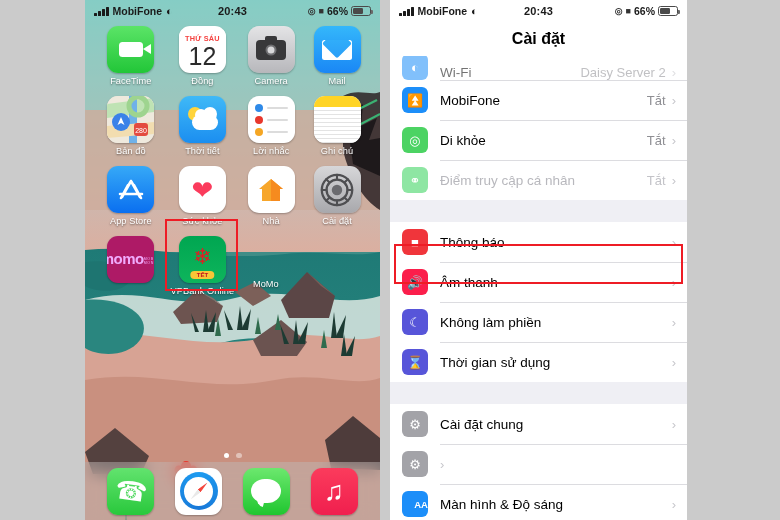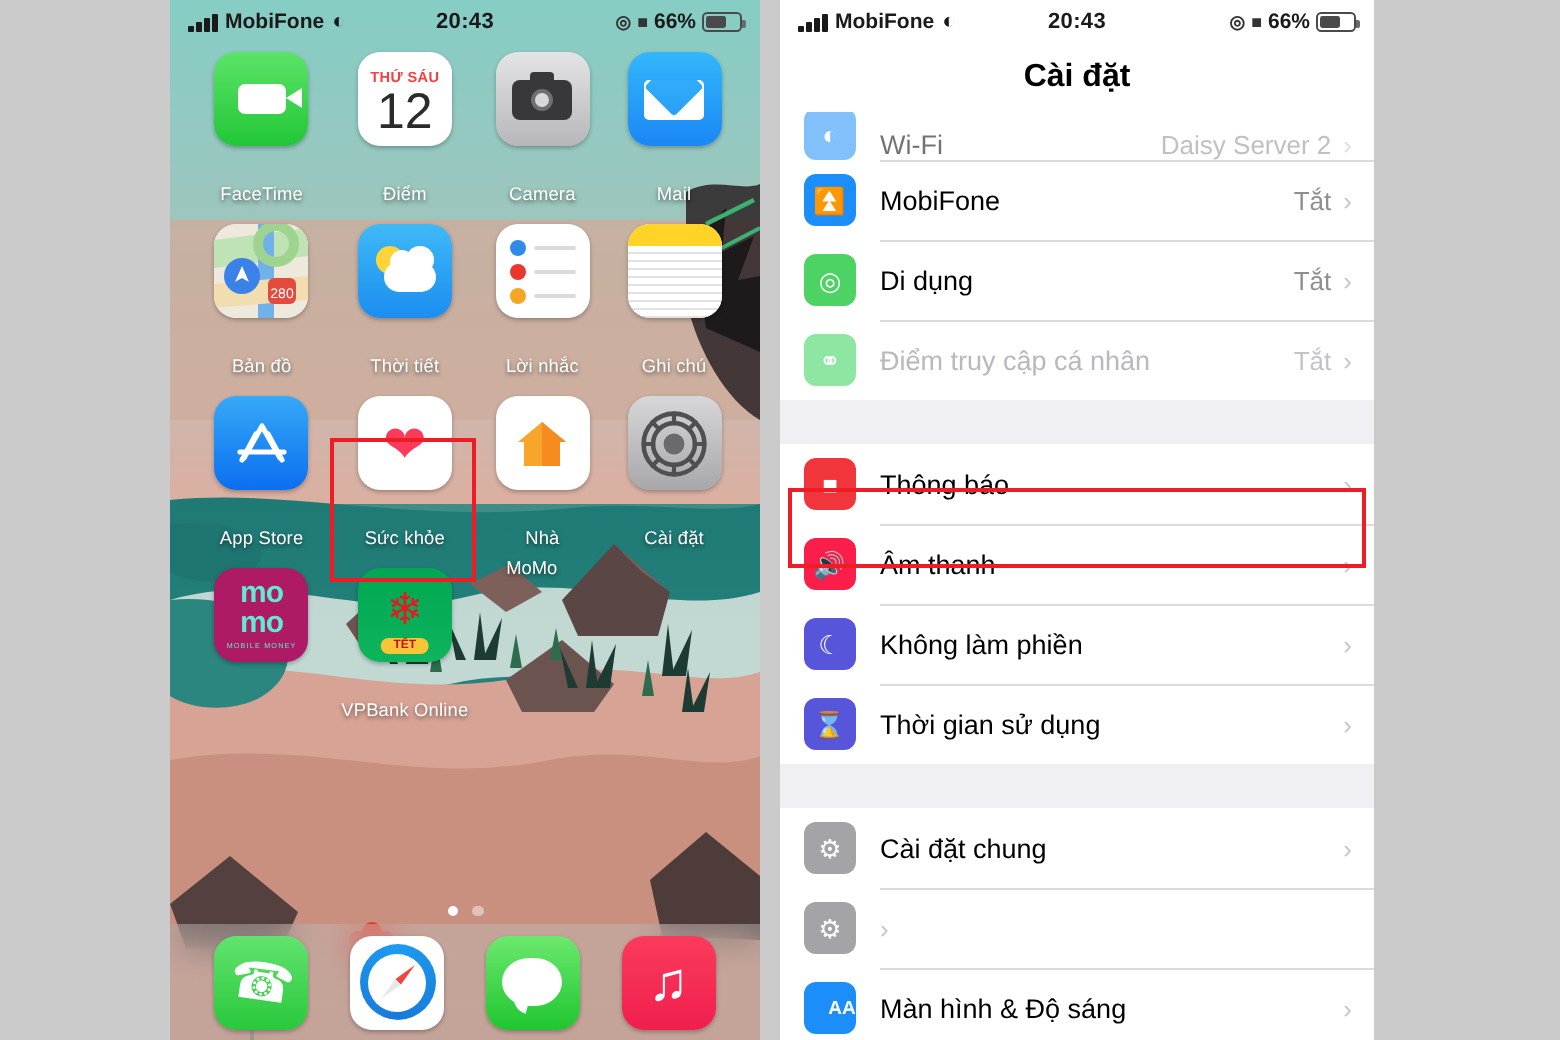--- a/index.html
+++ b/index.html
@@ -49,21 +49,21 @@
   
   #wallpaper { position: absolute; inset: 0; overflow: hidden; }
   .wp-svg { position: absolute; inset: 0; width: 100%; height: 100%; display: block; }
 
   .home-content { position: absolute; inset: 0; z-index: 10; display: flex; flex-direction: column; }
   .icon-grid {
     margin-top: 4px; padding: 0 14px;
     display: grid; grid-template-columns: repeat(4, 1fr);
     row-gap: 10px; column-gap: 8px;
   }
-  .app { display: flex; flex-direction: column; align-items: center; gap: 16px; }
+  .app { display: flex; flex-direction: column; align-items: center; }
   .app-icon {
     width: 47px; height: 47px; border-radius: 11px;
     position: relative; overflow: hidden;
     box-shadow: 0 1px 2px rgba(0,0,0,.28);
     display: flex; align-items: center; justify-content: center;
   }
   .app-label {
     margin-top: 3px; font-size: 9.2px; color: #fff; letter-spacing: .1px;
     text-shadow: 0 1px 2px rgba(0,0,0,.55); white-space: nowrap;
   }
@@ -142,21 +142,21 @@
 
   .ic-health { background: #fff; }
   .ic-health .heart { font-size: 26px; color: #fb3b5c; line-height: 1; }
 
   .ic-home-app { background: #fff; }
   .ic-home-app svg { width: 30px; height: 30px; }
 
   .ic-settings { background: linear-gradient(180deg,#d7d7d9,#a8a8ac); }
   .ic-settings svg { width: 38px; height: 38px; }
 
-  .ic-momo { background: #ae1a66; flex-direction: column; color: #5eead4; }
+  .ic-momo { background: #ae1a66; flex-direction: row; color: #f0abfc; }
   .ic-momo .m1 { font-size: 15px; font-weight: bold; line-height: .95; letter-spacing: -.5px; }
   .ic-momo .m3 { font-size: 3.6px; letter-spacing: .6px; margin-top: 2px; }
 
   .ic-vpbank { background: linear-gradient(180deg,#00a651,#0eb55c); }
   .ic-vpbank .flower { color: #e31b23; font-size: 22px; line-height: 1; margin-top: -5px; }
   .ic-vpbank .tet {
     position:absolute; bottom: 4px; left: 50%; transform: translateX(-50%);
     background: #f8c537; color: #c1121f; font-size: 6px; font-weight: bold;
     padding: 1px 6px; border-radius: 5px;
   }
@@ -373,21 +373,21 @@
               <div class="cam"></div>
             </div>
           <div class="app-label">FaceTime</div>
         </div>
 
         <div class="app">
           <div class="app-icon ic-calendar">
             <div class="cal-top">THỨ SÁU</div>
             <div class="cal-day">12</div>
           </div>
-          <div class="app-label">Điểm</div>
+          <div class="app-label">Đồng</div>
         </div>
 
 
         <div class="app">
           <div class="app-icon ic-camera">
             <div class="body">
                 <div class="lens"></div>
               </div>
           </div>
           <div class="app-label">Camera</div>
@@ -582,21 +582,21 @@
           <div class="chev">›</div>
         </div>
         <div class="row">
           <div class="row-icon i-bt">⏫</div>
           <div class="row-label">MobiFone</div>
           <div class="row-value">Tắt</div>
           <div class="chev">›</div>
         </div>
         <div class="row">
           <div class="row-icon i-cell">◎</div>
-          <div class="row-label">Di dụng</div>
+          <div class="row-label">Di khỏe</div>
           <div class="row-value">Tắt</div>
           <div class="chev">›</div>
         </div>
         <div class="row">
           <div class="row-icon i-hotspot">⚭</div>
           <div class="row-label dim">Điểm truy cập cá nhân</div>
           <div class="row-value dim">Tắt</div>
           <div class="chev">›</div>
         </div>
       </div>

